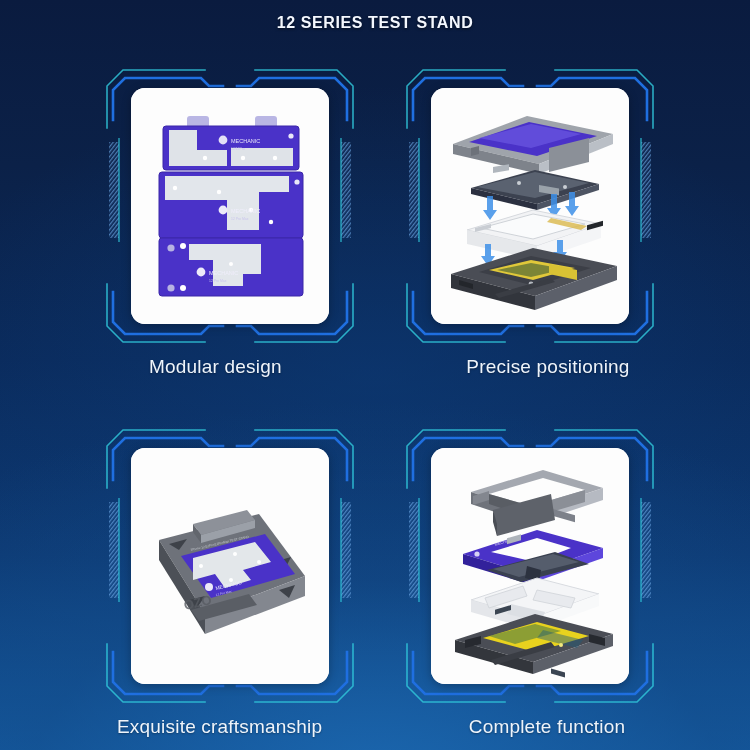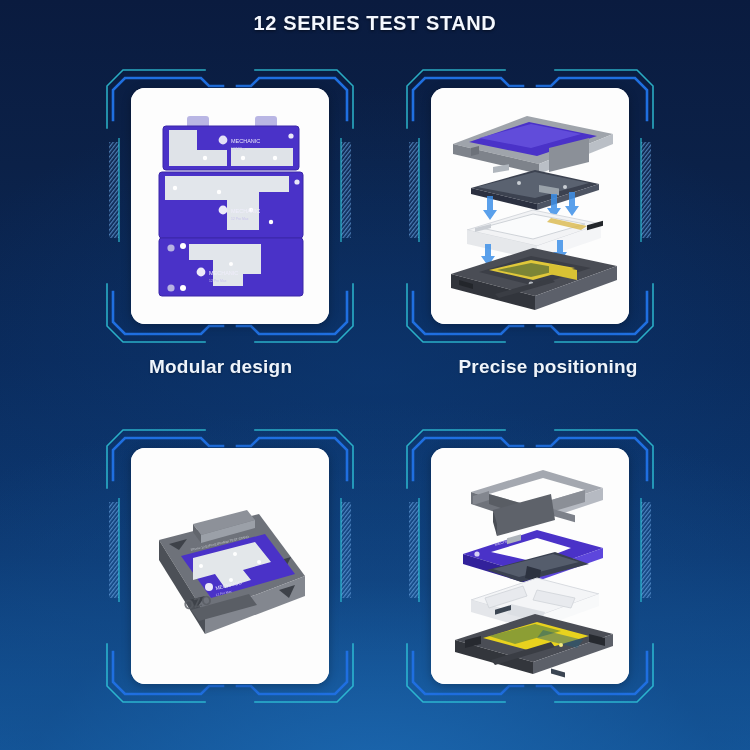--- a/index.html
+++ b/index.html
@@ -12,21 +12,21 @@
     position:relative;width:750px;height:750px;overflow:hidden;
     background:
       radial-gradient(120% 70% at 50% 104%, rgba(28,104,176,.85) 0%, rgba(20,78,140,.45) 38%, rgba(10,36,80,0) 72%),
       radial-gradient(90% 55% at 50% 50%, rgba(13,60,120,.55) 0%, rgba(10,38,85,0) 70%),
       linear-gradient(180deg,#0a1b3f 0%, #0b2148 22%, #0a2a5b 48%, #0d3a74 74%, #13589e 100%);
   }
   
   .title{
     position:absolute;left:0;top:0;width:750px;height:46px;
     display:flex;align-items:center;justify-content:center;
-    color:#f4f8ff;font-size:20px;font-weight:700;letter-spacing:.6px;
+    color:#f4f8ff;font-size:16px;font-weight:700;letter-spacing:.6px;
     text-shadow:0 1px 3px rgba(0,0,0,.55);
     white-space:nowrap;
   }
   
   .grid{position:absolute;left:0;top:46px;width:750px;height:704px;}
   .cell{position:absolute;width:250px;height:330px;}
   .cell.c0{left:105px;top:18px;}
   .cell.c1{left:405px;top:18px;}
   .cell.c2{left:105px;top:378px;}
   .cell.c3{left:405px;top:378px;}
@@ -39,21 +39,21 @@
   .card{
     position:absolute;left:26px;top:24px;width:198px;height:236px;
     background:#fdfdfd;border-radius:14px;
     box-shadow:0 2px 10px rgba(0,0,0,.28);
     overflow:hidden;
   }
   .card svg{display:block;}
 
   .caption{
     position:absolute;left:0;top:292px;width:250px;
-    text-align:center;color:#eef4fb;font-size:19px;font-weight:700;
+    text-align:center;color:#eef4fb;font-size:19px;font-weight:400;
     letter-spacing:.2px;white-space:nowrap;
     text-shadow:0 1px 2px rgba(0,0,0,.35);
   }
   .cell.c0 .caption,.cell.c2 .caption{text-align:left;padding-left:44px;width:206px;}
   .cell.c1 .caption,.cell.c3 .caption{text-align:center;padding-left:36px;width:214px;}
   .cell.c2 .caption{padding-left:12px;width:238px;}
   .cell.c3 .caption{padding-left:34px;width:216px;}
 </style>
 </head>
 <body>
@@ -280,20 +280,21 @@
               <text x="85" y="148" font-size="3.2" fill="#c8c3ec" font-family="'Liberation Sans',sans-serif" transform="rotate(-13 85 148)">12 Pro Max</text>
             </g>
 
             <text x="54" y="162" font-size="13" fill="#585c63" font-family="'Liberation Sans',sans-serif" font-weight="700" transform="rotate(-13 54 162)" opacity=".8">OZO</text>
 
             <text x="60" y="103" font-size="3.2" fill="#c4c8ce" font-family="'Liberation Sans',sans-serif" transform="rotate(-13 60 103)">iPhone 12/12Pro/12ProMax TEST STAND</text>
           </g>
         </svg>
       </div>
 
+      <div class="caption">Exquisite craftsmanship</div>
     </div>
 
     <div class="cell c3">
       <div class="frame">
         <svg width="250" height="284" viewBox="0 0 250 284">
           <g fill="none" stroke-linecap="square">
             <path d="M8 56 L8 26 L20 14 L96 14 L104 22 L118 22" stroke="#1f6fe0" stroke-width="2.6"></path>
             <path d="M2 64 L2 22 L18 6 L100 6" stroke="#2fc4d8" stroke-width="1.6" opacity=".85"></path>
             <path d="M242 56 L242 26 L230 14 L154 14 L146 22 L132 22" stroke="#1f6fe0" stroke-width="2.6"></path>
             <path d="M248 64 L248 22 L232 6 L150 6" stroke="#2fc4d8" stroke-width="1.6" opacity=".85"></path>
@@ -364,16 +365,17 @@
             <rect x="64" y="180" width="16" height="5" fill="#3b4552" transform="skewY(-16)"></rect>
             <rect x="120" y="186" width="14" height="5" fill="#3b4552" transform="skewY(16)"></rect>
             <circle cx="130" cy="197" r="2" fill="#f2e97f"></circle>
             <path d="M34 192 L50 188 L50 196 L34 200 Z" fill="#26292f"></path>
             <path d="M158 186 L174 190 L174 198 L158 194 Z" fill="#26292f"></path>
             <path d="M60 212 L120 194 L124 199 L64 217 Z" fill="#3a3d44"></path>
           </g>
         </svg>
       </div>
 
+      <div class="caption">Complete function</div>
     </div>
 
   </div>
 </div>
 
 </body></html>

